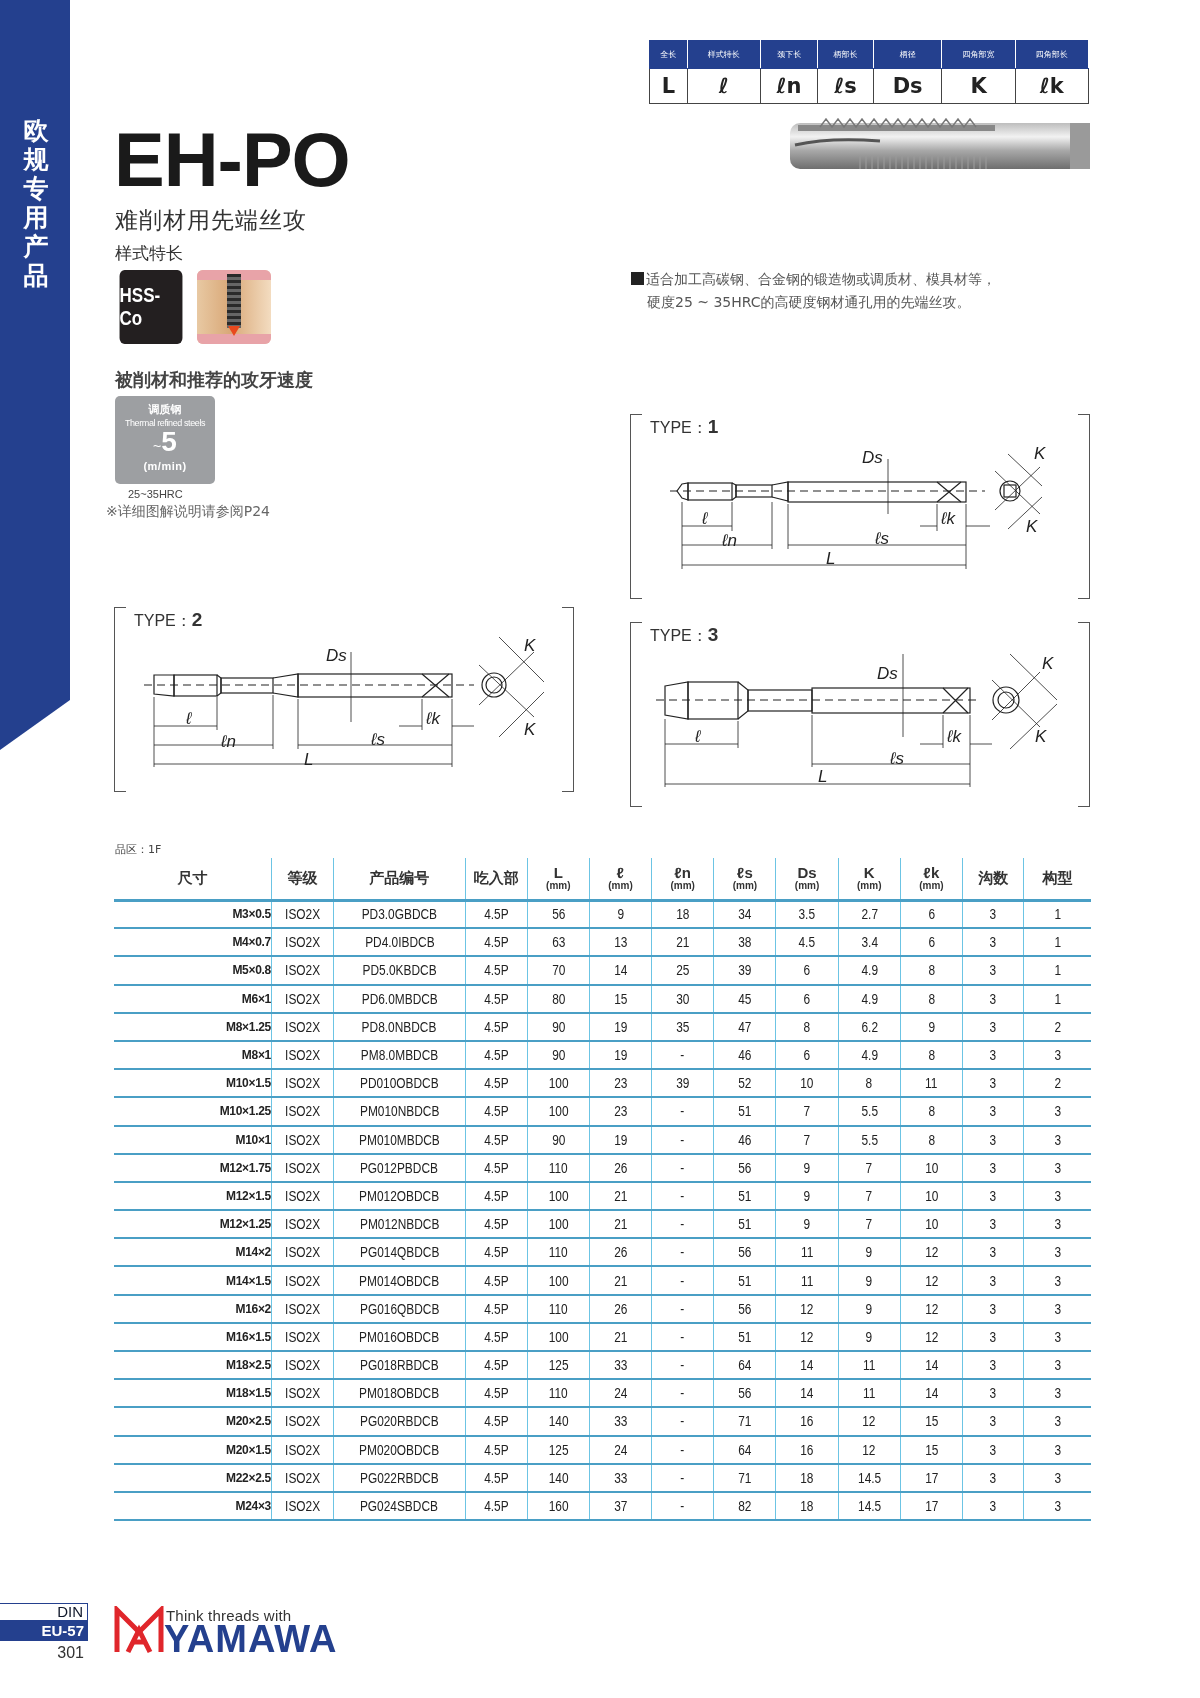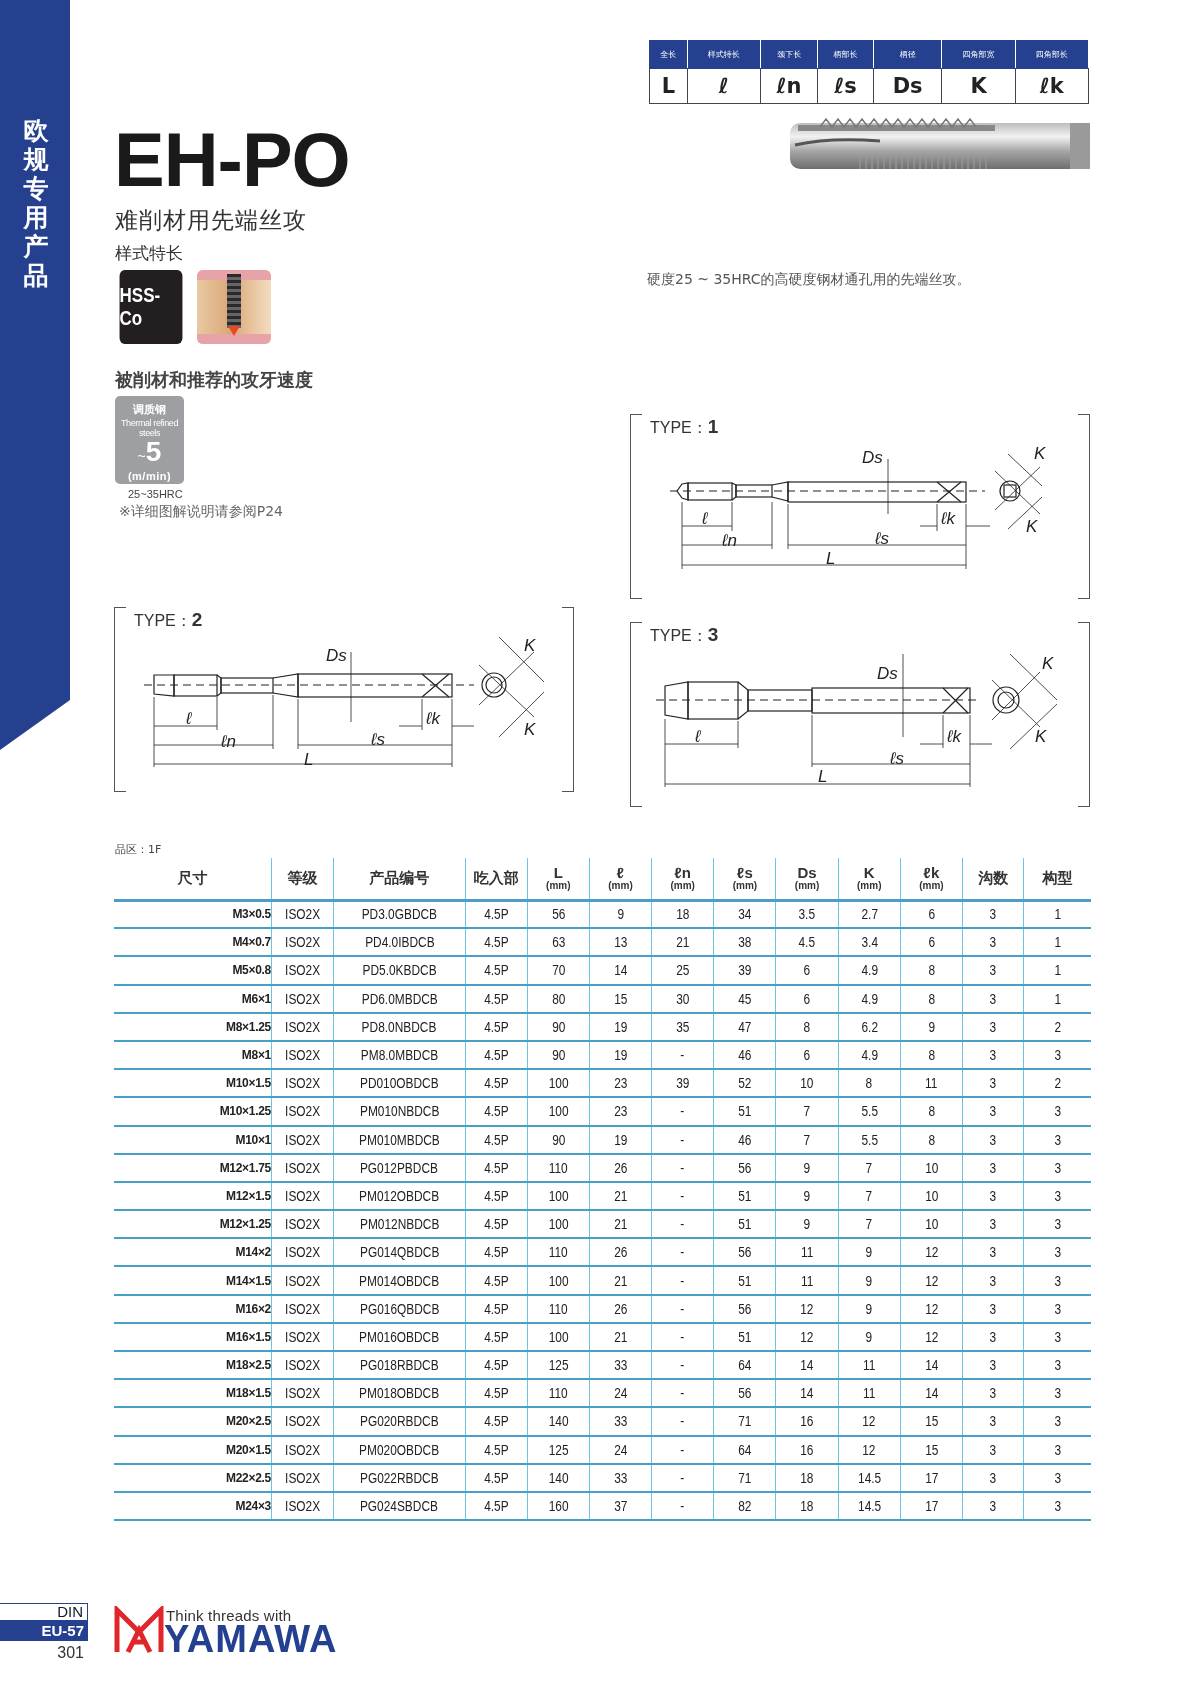--- a/index.html
+++ b/index.html
@@ -19,28 +19,28 @@
   .badge-hss { position: absolute; left: 114px; top: 270px; width: 74px; height: 74px; background: #231f20; border-radius: 6px;
     color: #fff; font-weight: bold; font-size: 20px; display: flex; align-items: center; justify-content: center; transform: scaleX(0.85); }
   .badge-tap { position: absolute; left: 197px; top: 270px; width: 74px; height: 74px; border-radius: 6px;
     background: linear-gradient(90deg, #e8c9a3 0%, #d9a878 45%, #f3dcc0 100%); overflow: hidden; }
   .badge-tap .pink-t { position: absolute; left: 0; top: 0; width: 100%; height: 10px; background: #e8a3a8; }
   .badge-tap .pink-b { position: absolute; left: 0; bottom: 0; width: 100%; height: 10px; background: #e8a3a8; }
   .badge-tap .shank { position: absolute; left: 30px; top: 4px; width: 14px; height: 54px; background: repeating-linear-gradient(180deg, #2a2a2a 0 3px, #666 3px 6px); }
   .badge-tap .arrow { position: absolute; left: 31px; top: 56px; width: 0; height: 0; border-left: 6px solid transparent; border-right: 6px solid transparent; border-top: 10px solid #e8491d; }
 
   .section-h { position: absolute; left: 115px; top: 368px; font-family: "DejaVu Sans", sans-serif; font-size: 18px; font-weight: bold; color: #444; }
-  .speed-box { position: absolute; left: 115px; top: 396px; width: 69px; height: 88px; background: #9d9fa2; border-radius: 5px; color: #fff; text-align: center; }
+  .speed-box { position: absolute; left: 115px; top: 396px; width: 100px; height: 88px; background: #9d9fa2; border-radius: 5px; color: #fff; text-align: center; }
   .speed-box .cn { font-family: "DejaVu Sans", sans-serif; font-size: 11px; font-weight: bold; margin-top: 6px; }
   .speed-box .en { font-size: 9px; letter-spacing: -0.4px; margin-top: 1px; }
   .speed-box .val { font-size: 28px; font-weight: bold; line-height: 28px; }
   .speed-box .val small { font-size: 14px; font-weight: normal; }
   .speed-box .unit { font-size: 11px; font-weight: bold; letter-spacing: 0.5px; }
   .hrc { position: absolute; left: 128px; top: 488px; font-size: 11px; color: #444; }
-  .note { position: absolute; left: 119px; top: 503px; font-family: "DejaVu Sans", sans-serif; font-size: 14px; color: #666; }
+  .note { position: absolute; left: 106px; top: 503px; font-family: "DejaVu Sans", sans-serif; font-size: 14px; color: #666; }
 
   
   .legend { position: absolute; left: 649px; top: 40px; width: 440px; border-collapse: collapse; }
   .legend td { border: 1px solid #444; text-align: center; }
   .legend .lh td { background: #24408e; color: #fff; font-family: "DejaVu Sans", sans-serif; font-size: 8px; height: 28px; border-color: #24408e; border-right-color: #fff; }
   .legend .lv td { font-size: 21px; font-weight: bold; height: 35px; font-family: "DejaVu Sans", sans-serif; }
 
   .tap-photo { position: absolute; left: 790px; top: 115px; width: 300px; height: 57px; }
 
   .desc { position: absolute; left: 631px; top: 268px; font-family: "DejaVu Sans", sans-serif; font-size: 14px; color: #555; line-height: 23px; }
@@ -145,20 +145,21 @@
     <path d="M30 12 l6 -8 l6 8 l6 -8 l6 8 l6 -8 l6 8 l6 -8 l6 8 l6 -8 l6 8 l6 -8 l6 8 l6 -8 l6 8 l6 -8 l6 8 l6 -8 l6 8 l6 -8 l6 8 l6 -8 l6 8 l6 -8 l6 8 l6 -8 l6 8" fill="none"></path>
   </g>
   <g stroke="#999" stroke-width="1.2">
     <path d="M70 40 v14 M76 40 v14 M82 40 v14 M88 40 v14 M94 40 v14 M100 40 v14 M106 40 v14 M112 40 v14 M118 40 v14 M124 40 v14 M130 40 v14 M136 40 v14 M142 40 v14 M148 40 v14 M154 40 v14 M160 40 v14 M166 40 v14 M172 40 v14 M178 40 v14 M184 40 v14 M190 40 v14 M196 40 v14"></path>
   </g>
   <path d="M5 30 Q40 22 90 26" stroke="#555" stroke-width="3" fill="none"></path>
   <rect x="280" y="8" width="20" height="46" fill="#9a9a9a"></rect>
 </svg>
 
 <div class="desc">
+  <div><span class="sq"></span><span>适合加工高碳钢、合金钢的锻造物或调质材、模具材等，</span></div>
   <div class="l2">硬度25 ~ 35HRC的高硬度钢材通孔用的先端丝攻。</div>
 </div>
 
 <div class="frame" style="left:630px; top:414px; width:460px; height:185px;">
   <div class="br-l"></div>
     <div class="br-r"></div>
   <div class="tlabel"><span>TYPE：</span><b>1</b></div>
   <svg width="460" height="185" viewBox="0 0 460 185">
     <g stroke="#222" stroke-width="1.2" fill="none">
       <line x1="40" y1="77" x2="355" y2="77" stroke-dasharray="8 5"></line>

